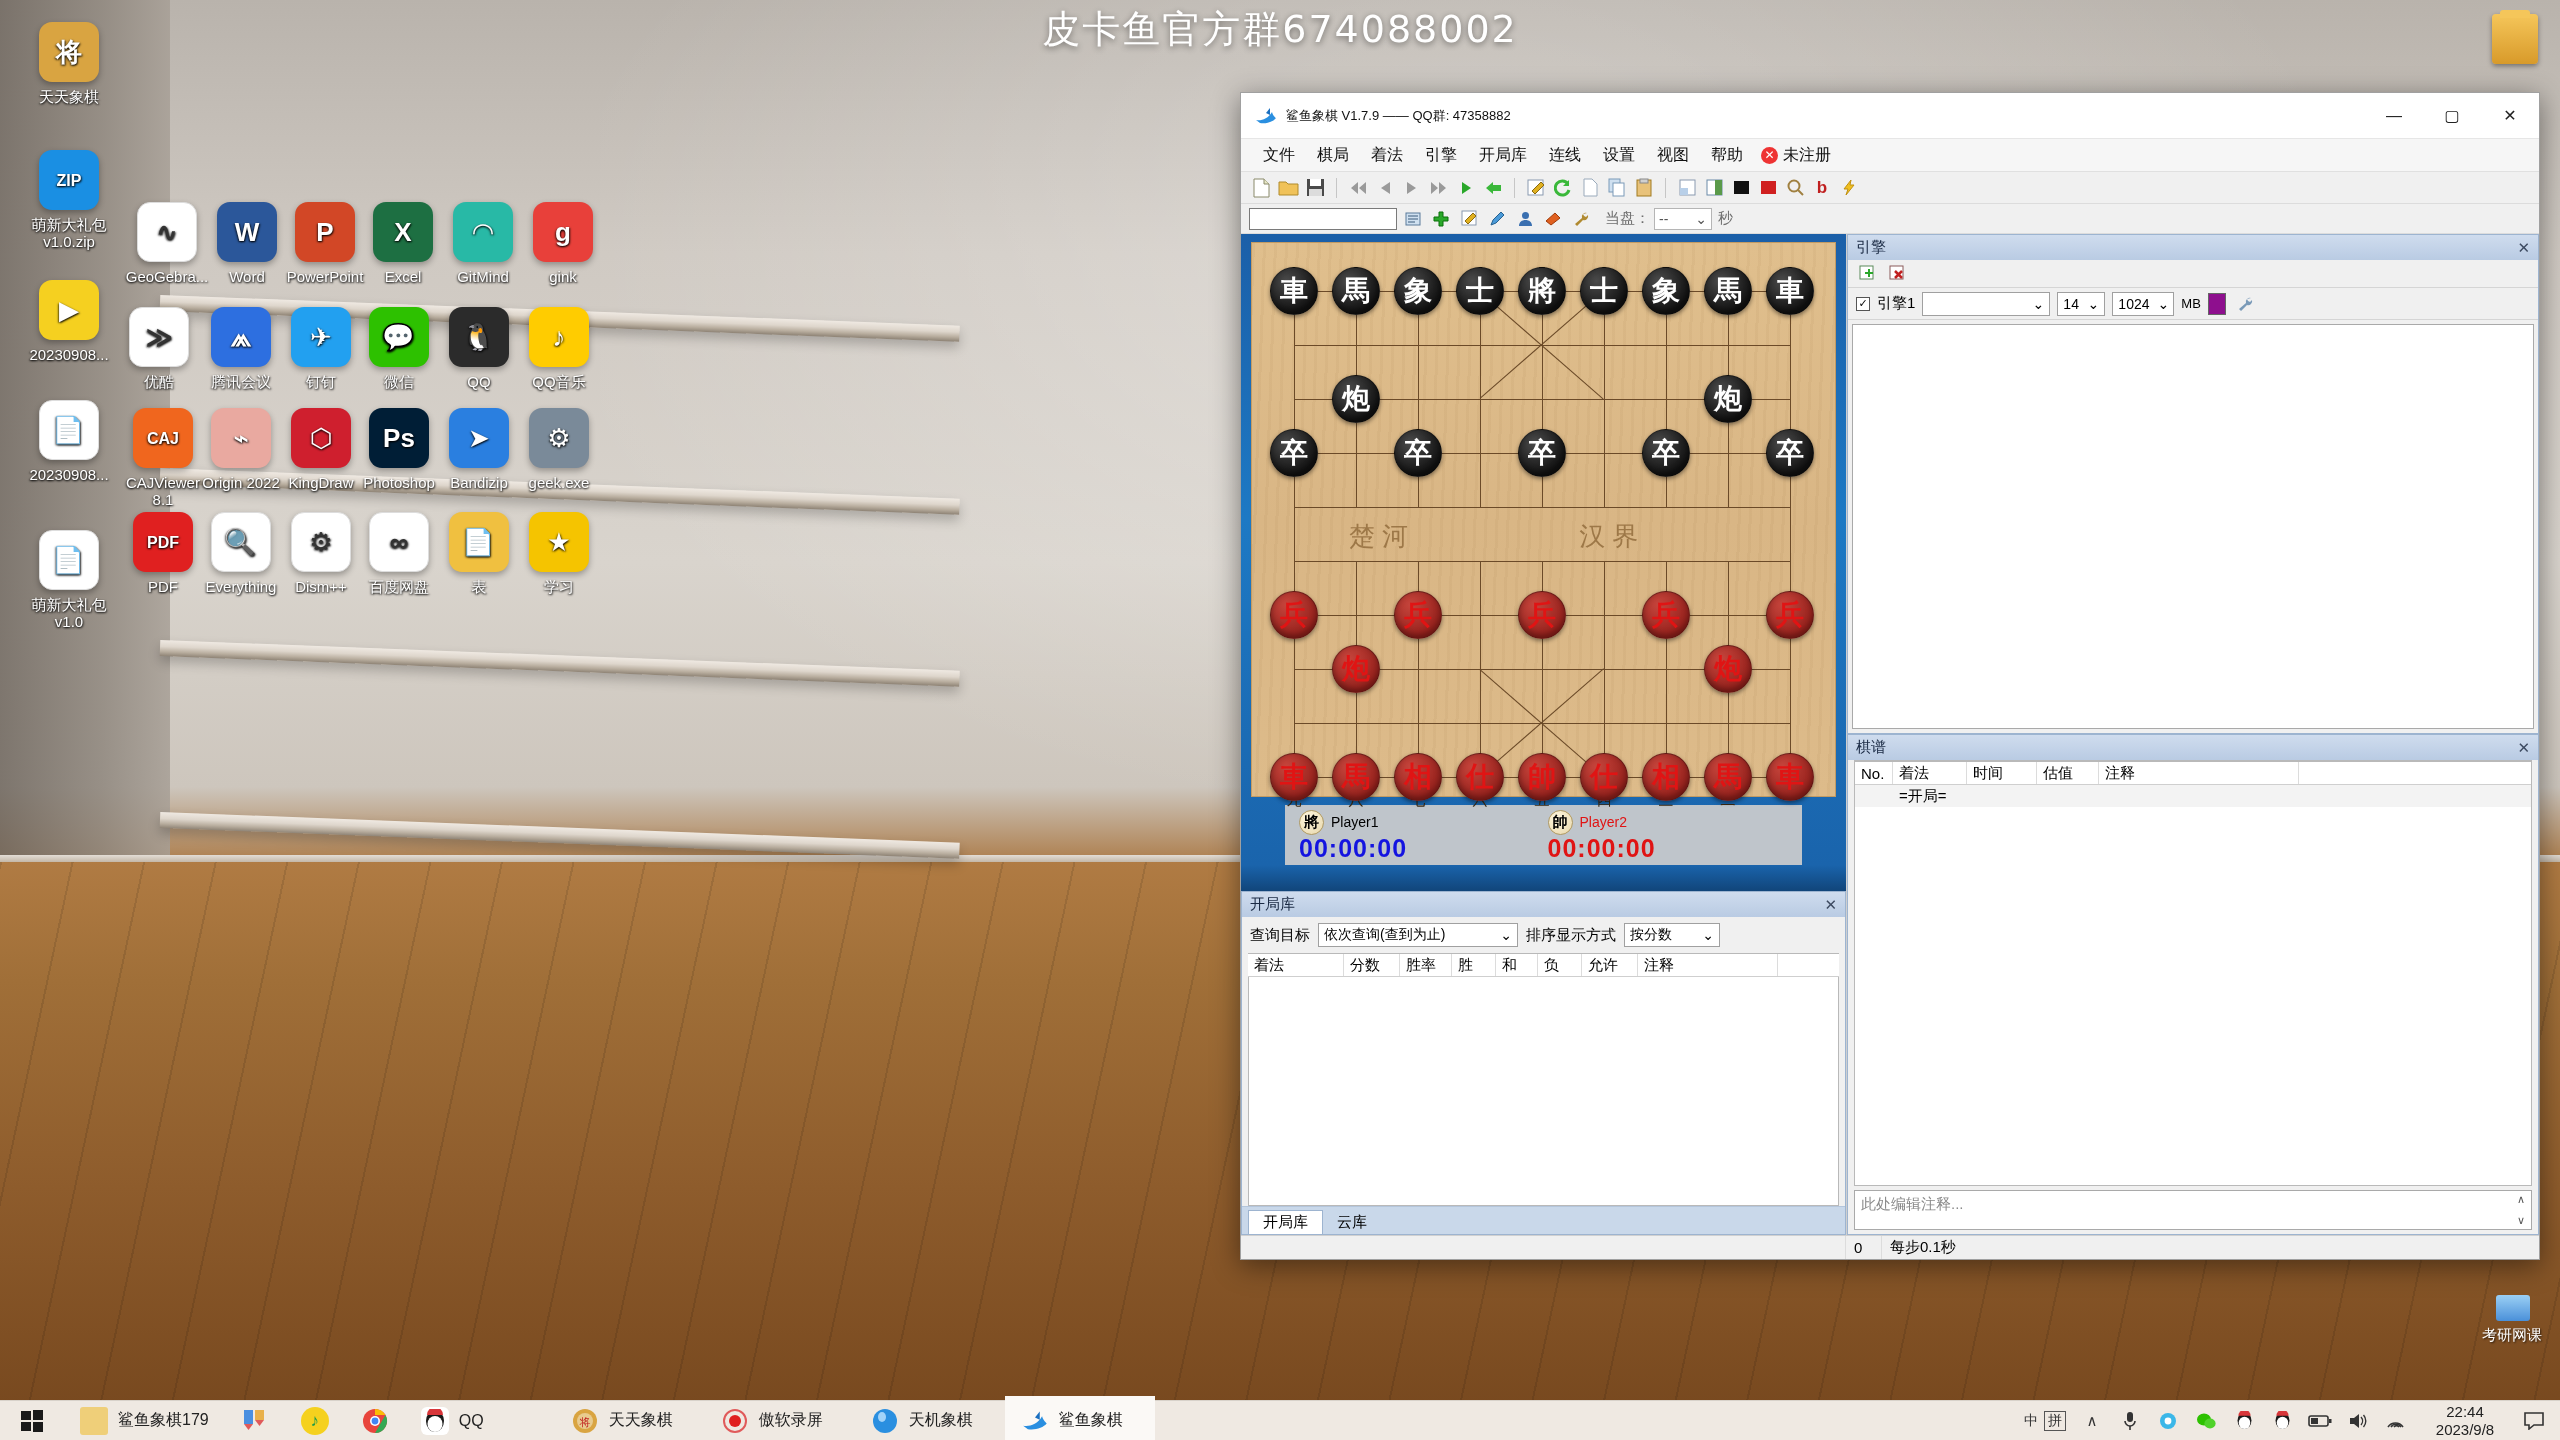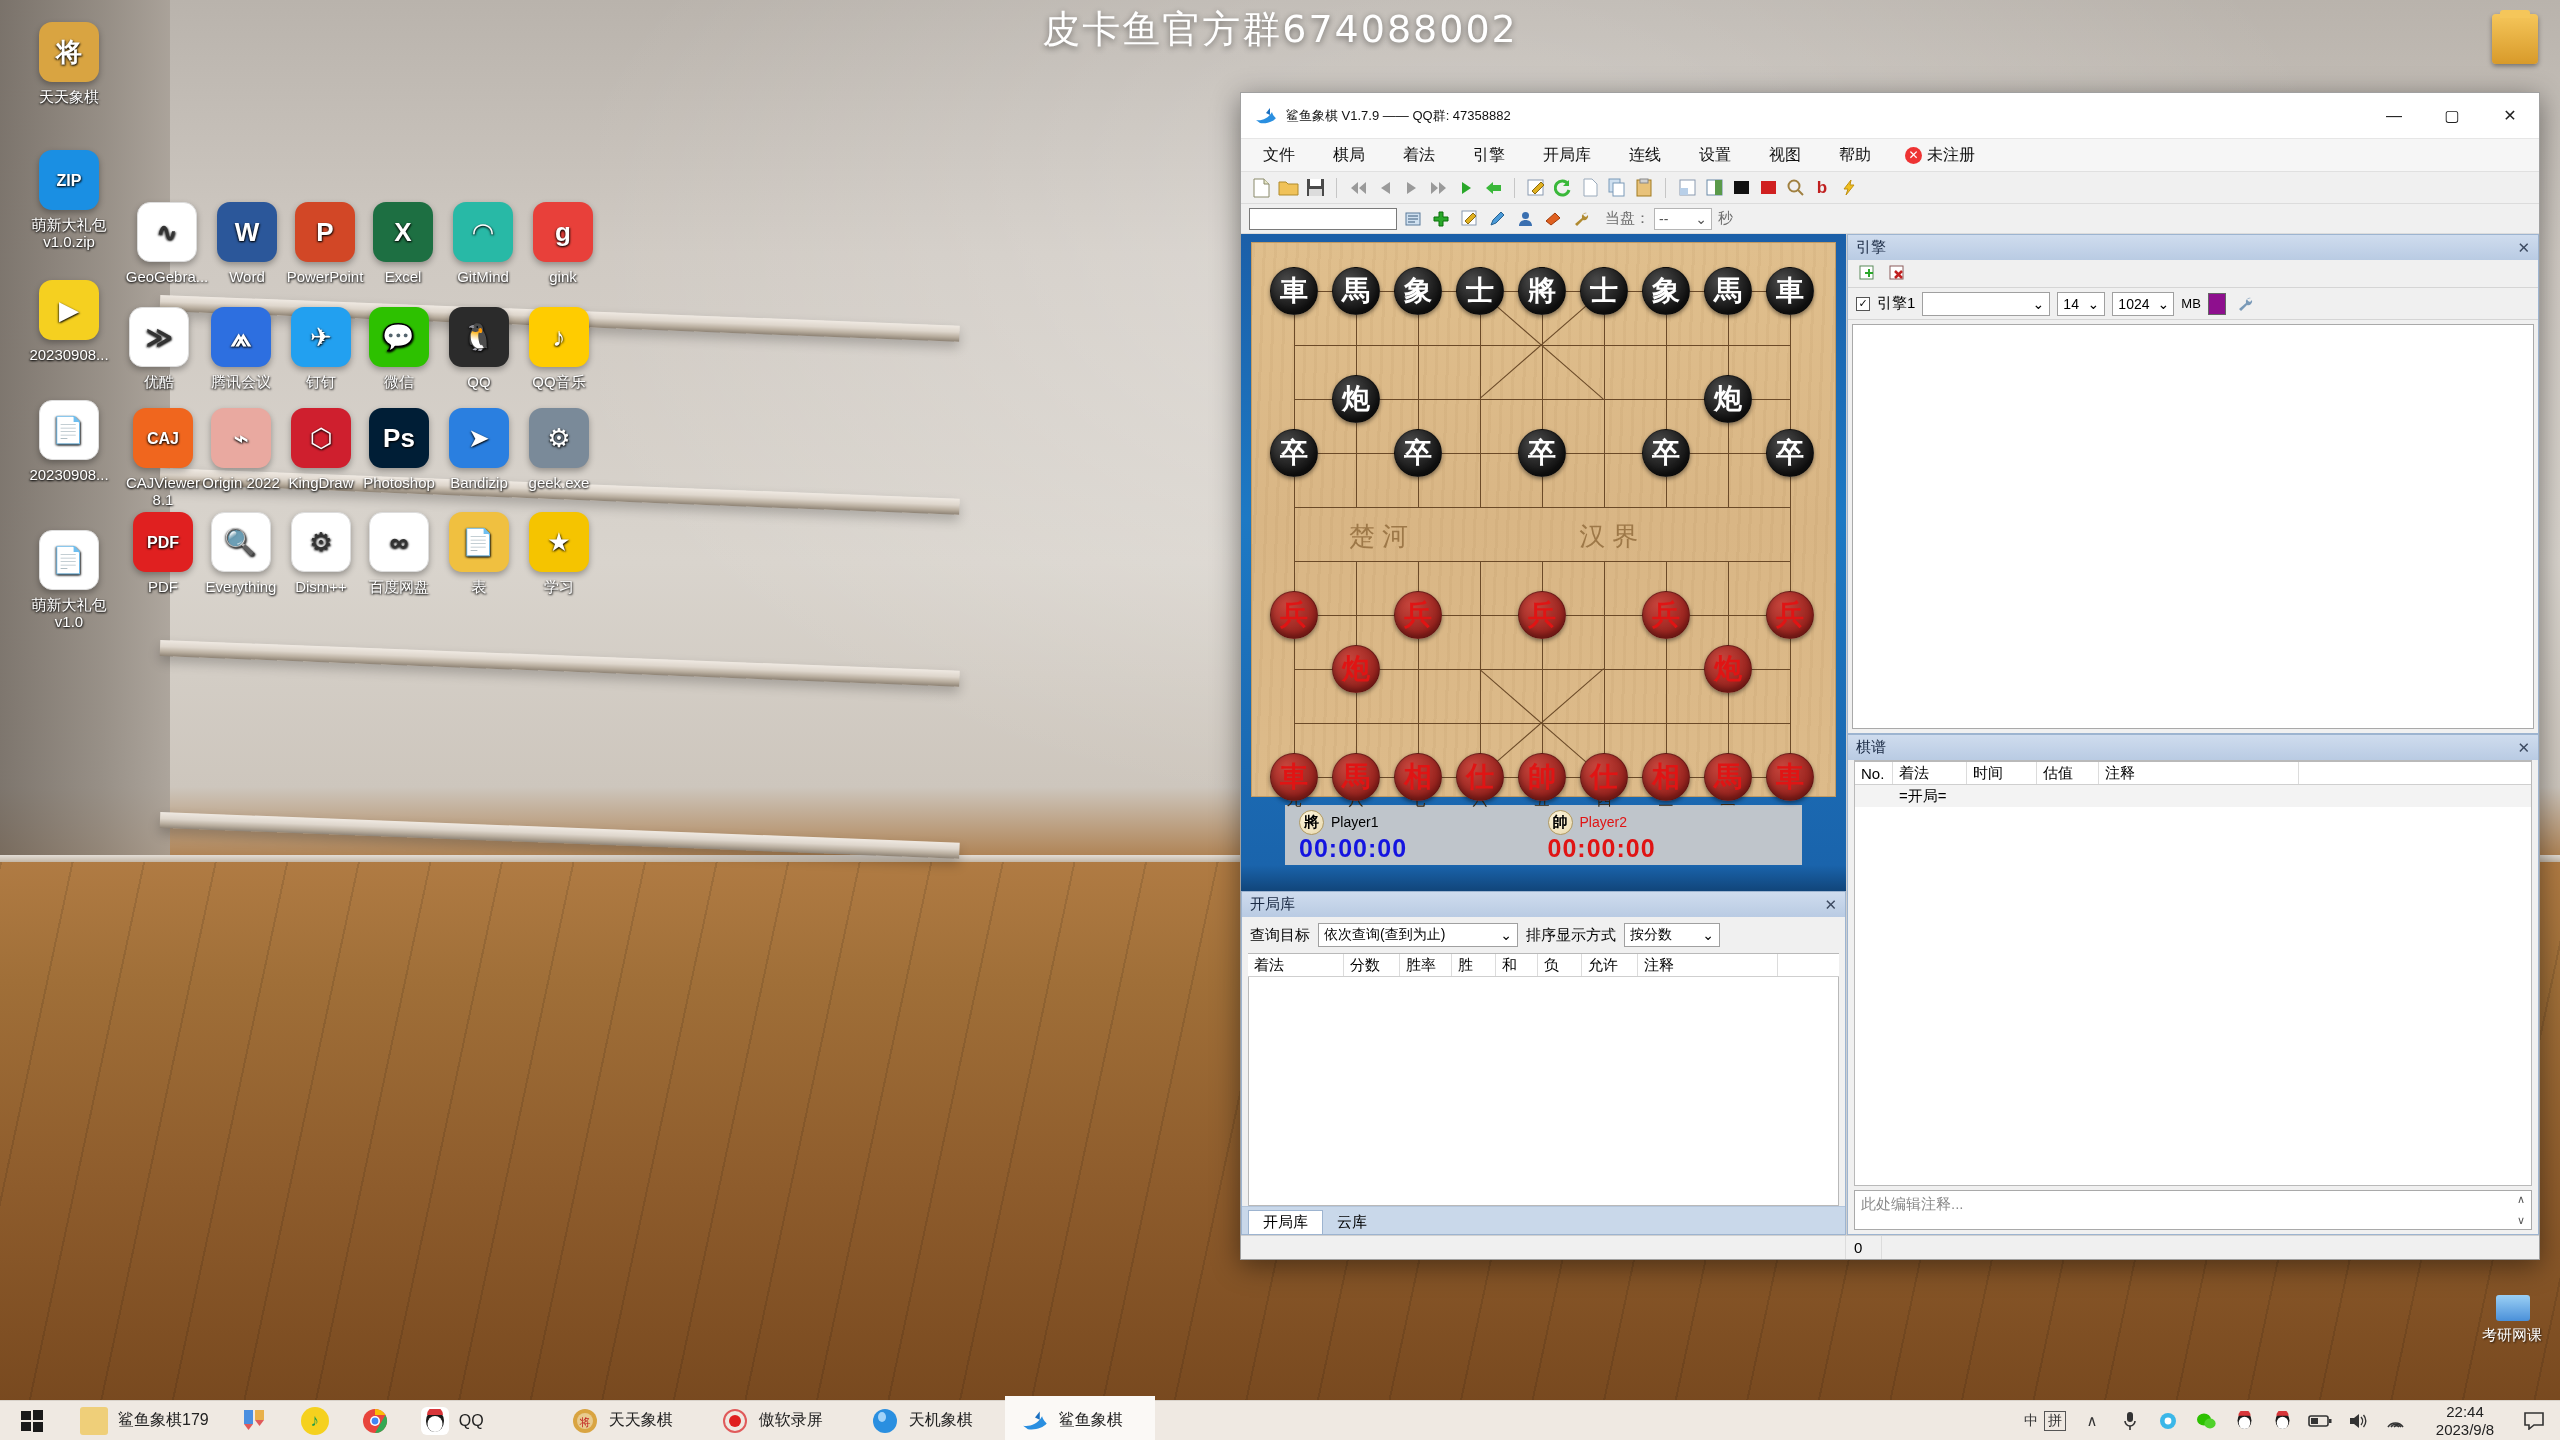--- a/index.html
+++ b/index.html
@@ -106,21 +106,21 @@
   .title-icon { width: 22px; height: 18px; margin-right: 9px; position: relative; flex:none;}
   .title-text { font-size: 13px; color: #111; white-space: nowrap; }
   .win-btns { margin-left: auto; display: flex; height: 46px; }
   .win-btn {
     width: 58px; height: 46px; display: flex; align-items: center; justify-content: center;
     font-size: 16px; color: #222;
   }
 
   .menubar {
     height: 33px; background: #f6f6f6; display: flex; align-items: center;
-    padding-left: 12px; gap: 18px; border-bottom: 1px solid #e0e0e0; flex:none;
+    padding-left: 12px; gap: 2px; border-bottom: 1px solid #e0e0e0; flex:none;
   }
   .menu-item { padding: 4px 10px; font-size: 16px; color: #111; white-space: nowrap; }
   .unreg { display:flex; align-items:center; gap:5px; margin-left: 6px; color:#111; font-size:16px;}
   .x-badge {
     width:17px;height:17px;border-radius:50%;background:#e33;color:#fff;
     display:flex;align-items:center;justify-content:center;font-size:12px;font-weight:bold;
   }
 
   .toolbar {
     height: 32px; background: #f0f0f0; display: flex; align-items: center;
@@ -844,20 +844,21 @@
             </span>
           </div>
         </div>
       </div>
     </div>
   </div>
 
   <div class="statusbar">
     <div class="sb-cell" style="width:605px;"></div>
     <div class="sb-cell" style="width:36px;">0</div>
+    <div class="sb-cell" style="flex:1;border-right:none;">每步0.1秒</div>
   </div>
 
 </div>
 
 <div id="taskbar">
   <div id="start-btn">
     <svg width="24" height="24" viewBox="0 0 24 24">
         <rect x="1" y="2" width="10" height="9" fill="#1a1a1a"></rect>
         <rect x="13" y="1" width="10" height="10" fill="#1a1a1a"></rect>
         <rect x="1" y="13" width="10" height="9" fill="#1a1a1a"></rect>

